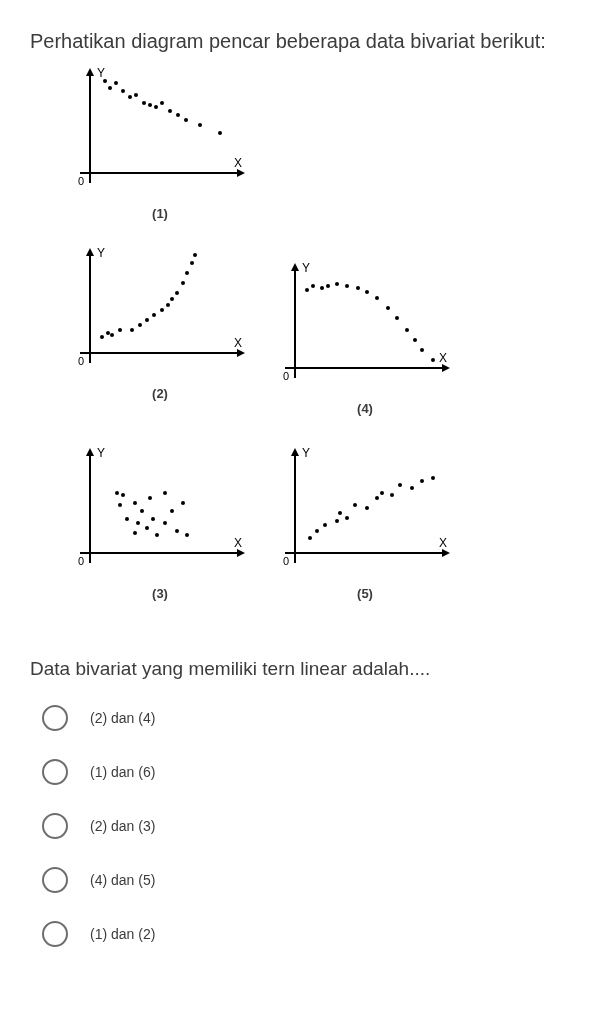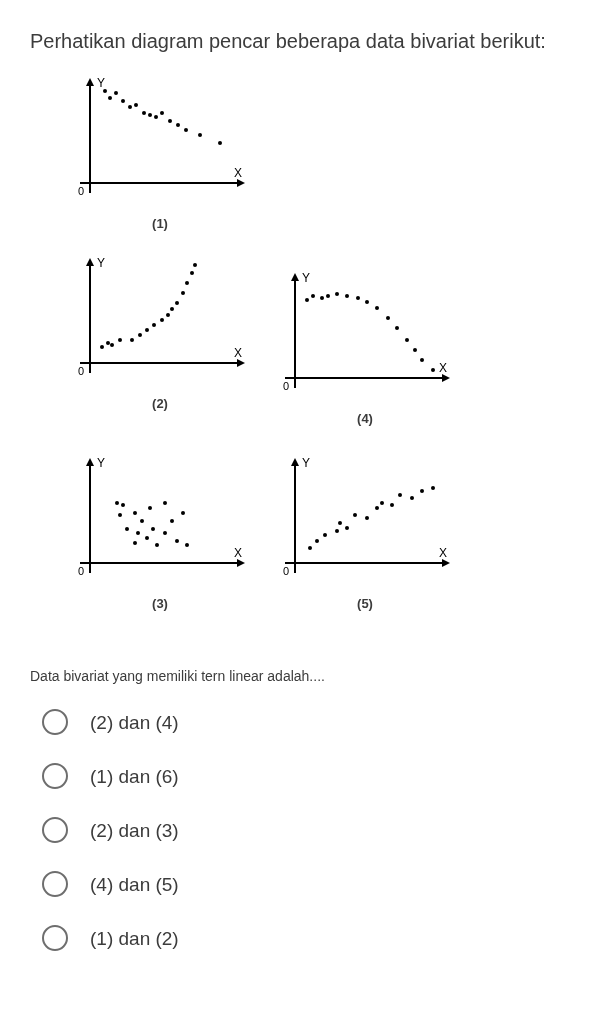--- a/index.html
+++ b/index.html
@@ -4,21 +4,21 @@
 <style>
   body {
     margin: 0;
     padding: 30px;
     font-family: Arial, sans-serif;
     color: #3c3c3c;
     font-size: 20px;
     width: 615px;
     box-sizing: border-box;
   }
-  .intro { margin-bottom: 20px; }
+  .intro { margin-bottom: 10px; }
 
   .charts-wrap {
     position: relative;
     width: 440px;
     height: 570px;
     margin-bottom: 20px;
     margin-left: 20px;
   }
   .chart-box {
     position: absolute;
@@ -32,27 +32,27 @@
   }
   .chart-label {
     position: absolute;
     bottom: -18px;
     width: 100%;
     text-align: center;
     font-size: 13px;
     font-weight: bold;
   }
 
-  .question { margin: 25px 10px 25px 0; font-size: 14px; }
+  .question { margin: 25px 10px 25px 0; font-size: 19px; }
 
   .option {
     display: flex;
     align-items: center;
     margin: 0 0 28px 12px;
-    font-size: 19px;
+    font-size: 14px;
     line-height: 1;
   }
   .radio-circle {
     width: 22px;
     height: 22px;
     border: 2px solid #6e6e6e;
     border-radius: 50%;
     margin-right: 22px;
     flex: 0 0 auto;
   }

